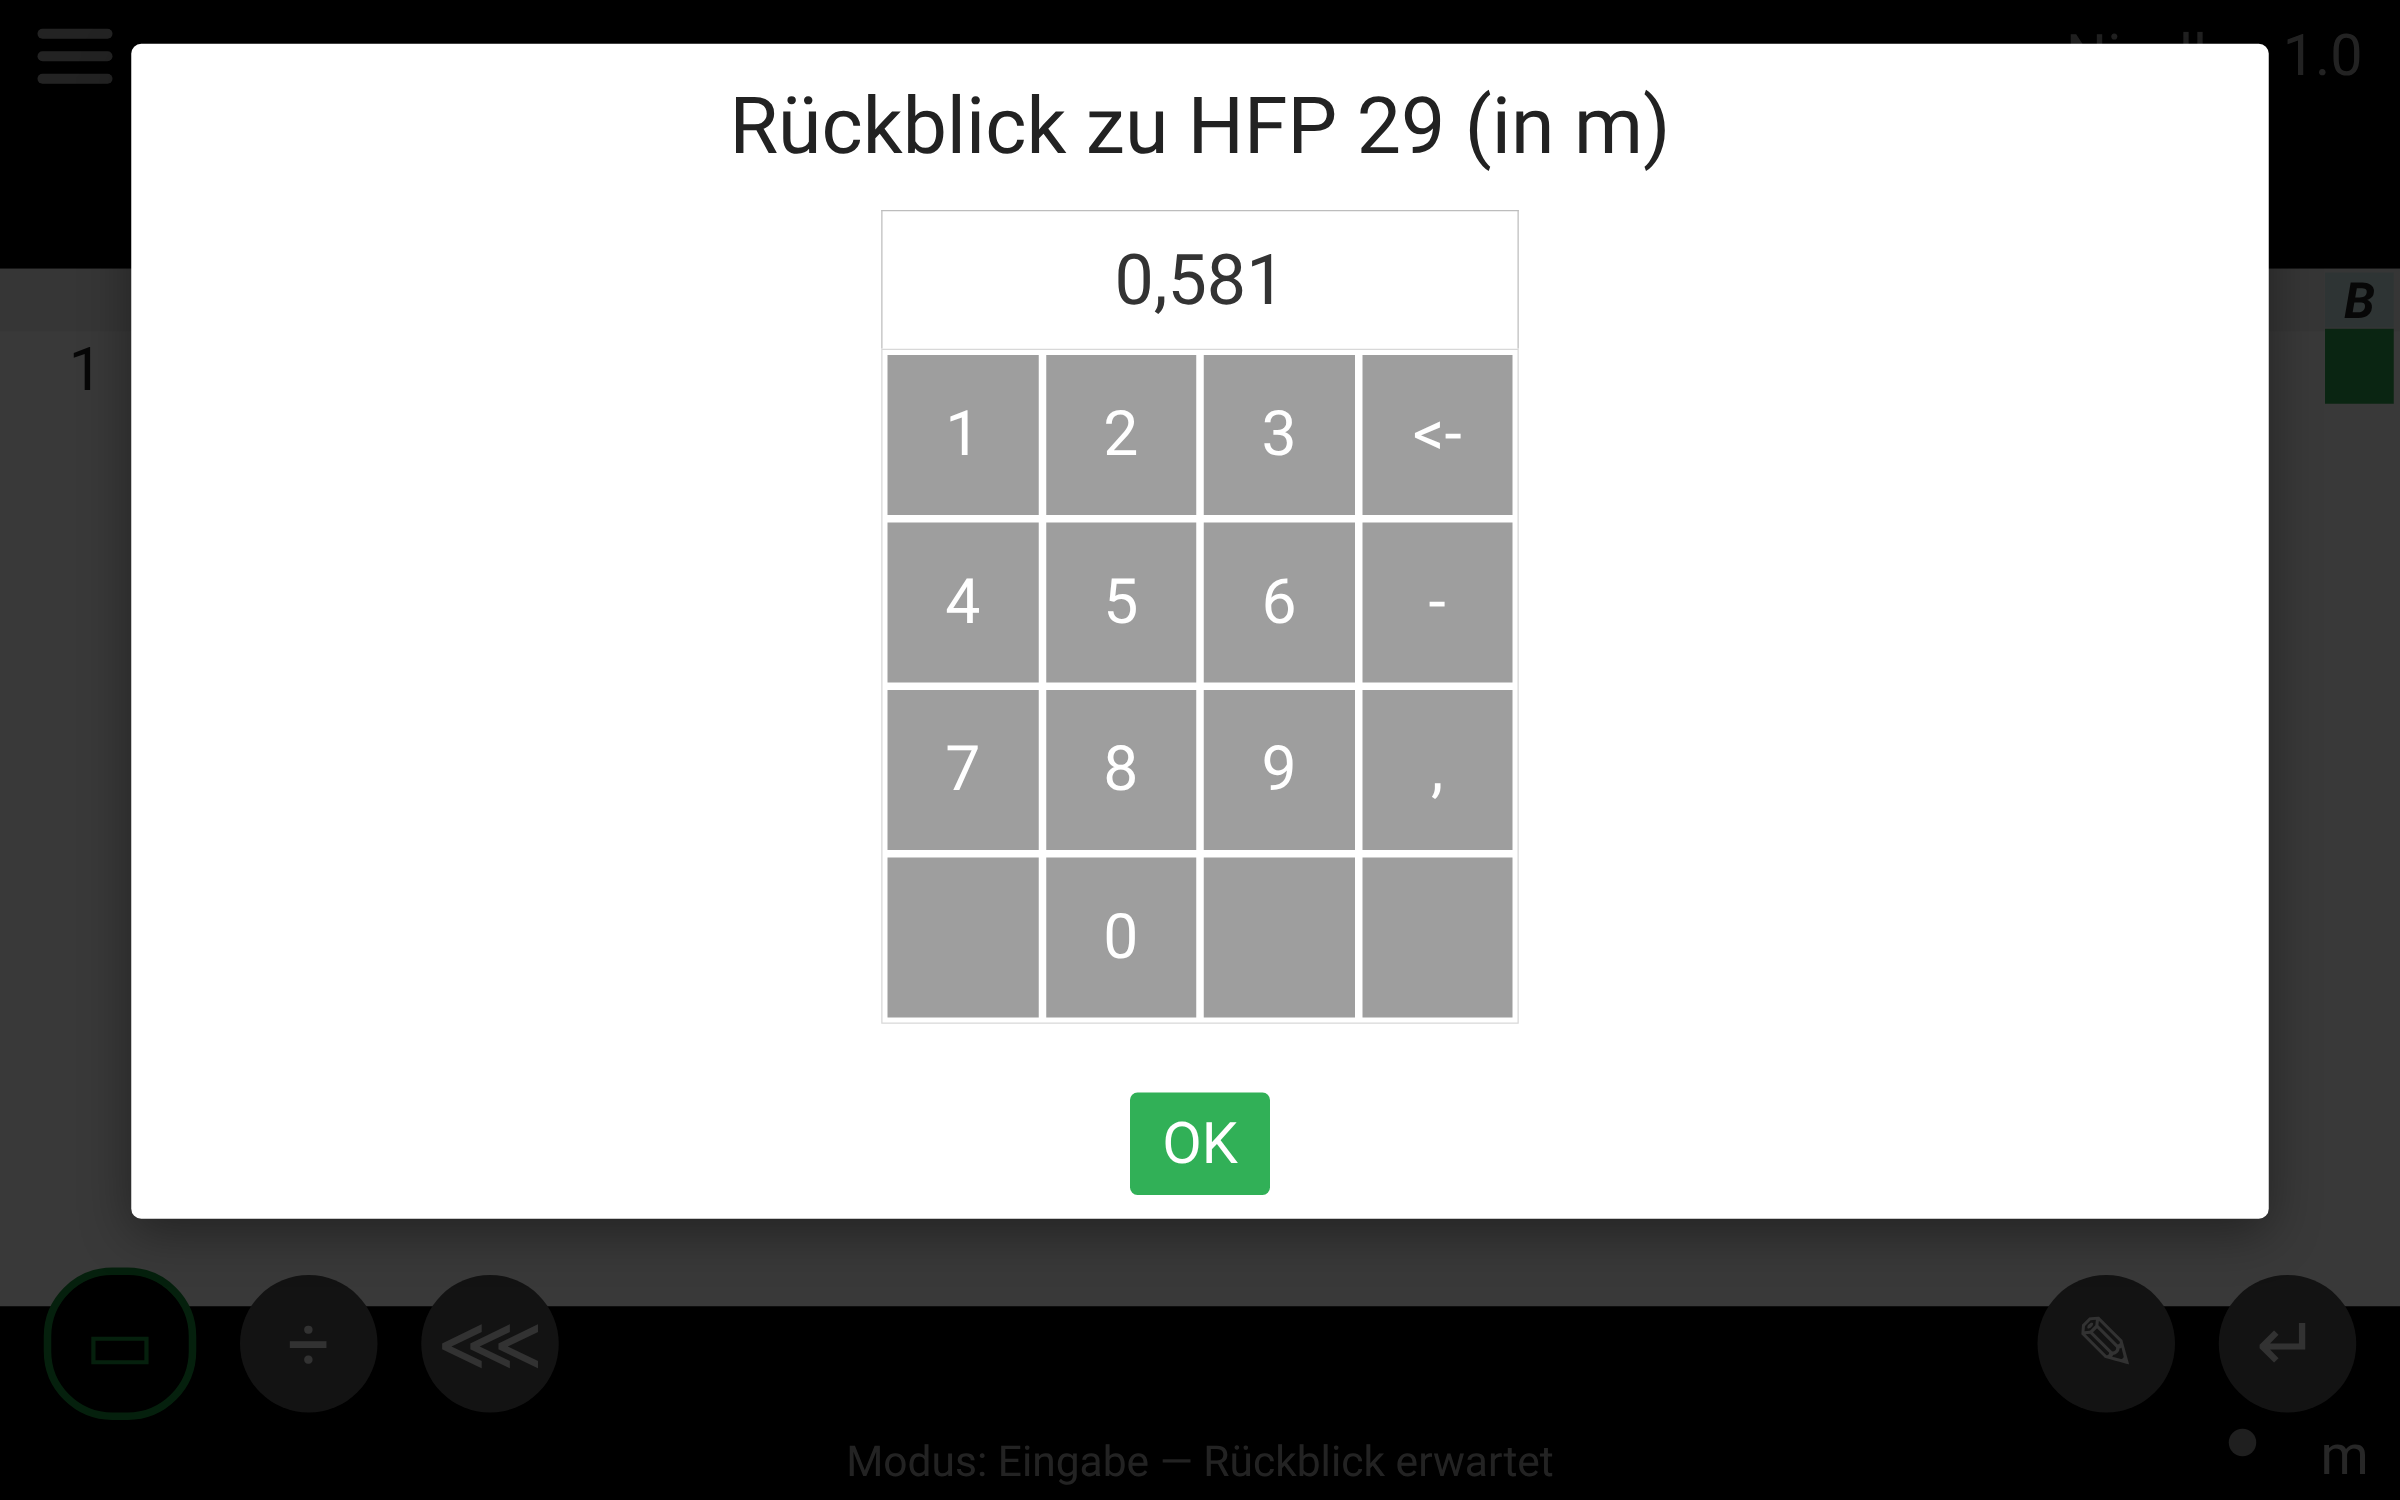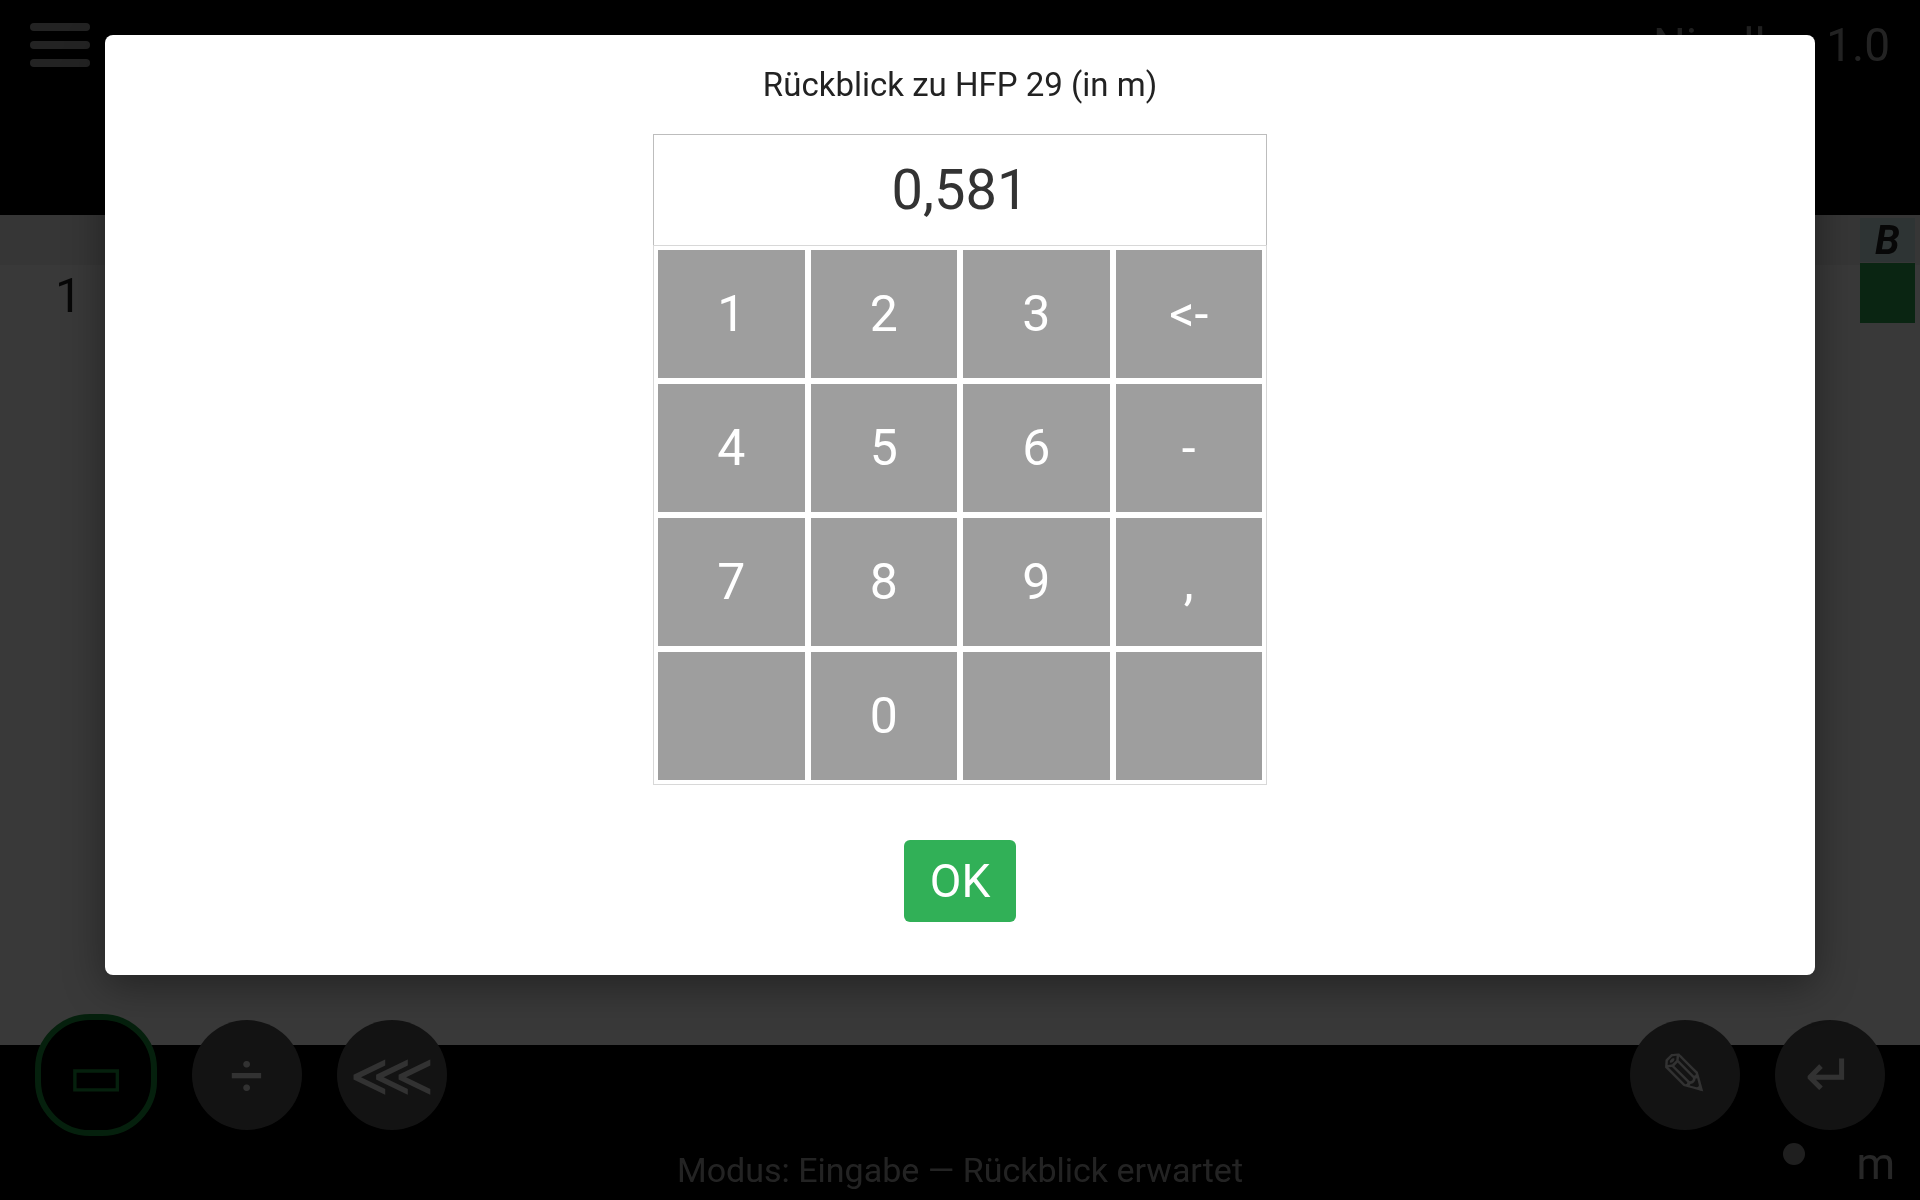--- a/index.html
+++ b/index.html
@@ -21,23 +21,23 @@
   .circ{width:110px;height:110px;border-radius:55px;background:#555;display:flex;align-items:center;justify-content:center;color:#ddd;font-size:60px;}
   .circ.primary{background:#000;border:6px solid #1b8f3a;color:#1b8f3a;}
   .toolbelt .spacer{flex:1;}
   .statusbar{position:absolute;left:0;right:0;bottom:0;height:60px;background:#000;color:#9e9e9e;display:flex;align-items:center;justify-content:center;font-size:34px;}
   .status-dot{position:absolute;right:115px;bottom:35px;width:22px;height:22px;border-radius:11px;background:#888;}
   .status-m{position:absolute;right:25px;bottom:10px;color:#aaa;font-size:44px;}
 
   
   .overlay{position:absolute;inset:0;background:rgba(0,0,0,0.35);}
   .modal{position:absolute;left:105px;right:105px;top:35px;bottom:225px;background:#fff;border-radius:8px;box-shadow:0 10px 40px rgba(0,0,0,.4);display:flex;flex-direction:column;align-items:center;padding:25px 40px 35px;box-sizing:border-box;}
-  .modal-title{font-size:33px;color:#222;margin:5px 0 30px;text-align:right;}
+  .modal-title{font-size:63px;color:#222;margin:5px 0 30px;text-align:right;}
 
-  .pad-wrap{width:614px;}
+  .pad-wrap{width:510px;}
   .display{height:110px;border:1px solid #bdbdbd;border-bottom:none;background:#fff;display:flex;align-items:center;justify-content:center;font-size:56px;color:#333;}
   .pad{display:grid;grid-template-columns:repeat(4,1fr);grid-template-rows:repeat(4,1fr);gap:6px;background:#fff;padding:4px;border:1px solid #d8d8d8;}
   .key{background:#9e9e9e;color:#fff;font-size:50px;display:flex;align-items:center;justify-content:center;height:128px;user-select:none;cursor:pointer;}
 
   .actions{margin-top:55px;display:flex;gap:41px;align-items:center;}
   .btn{font-size:46px;color:#fff;padding:14px 26px;border-radius:6px;border:none;cursor:pointer;font-family:inherit;}
   .btn-ok{background:#31b057;}
   .btn-cancel{background:#e2513d;}
 </style>
 </head>

